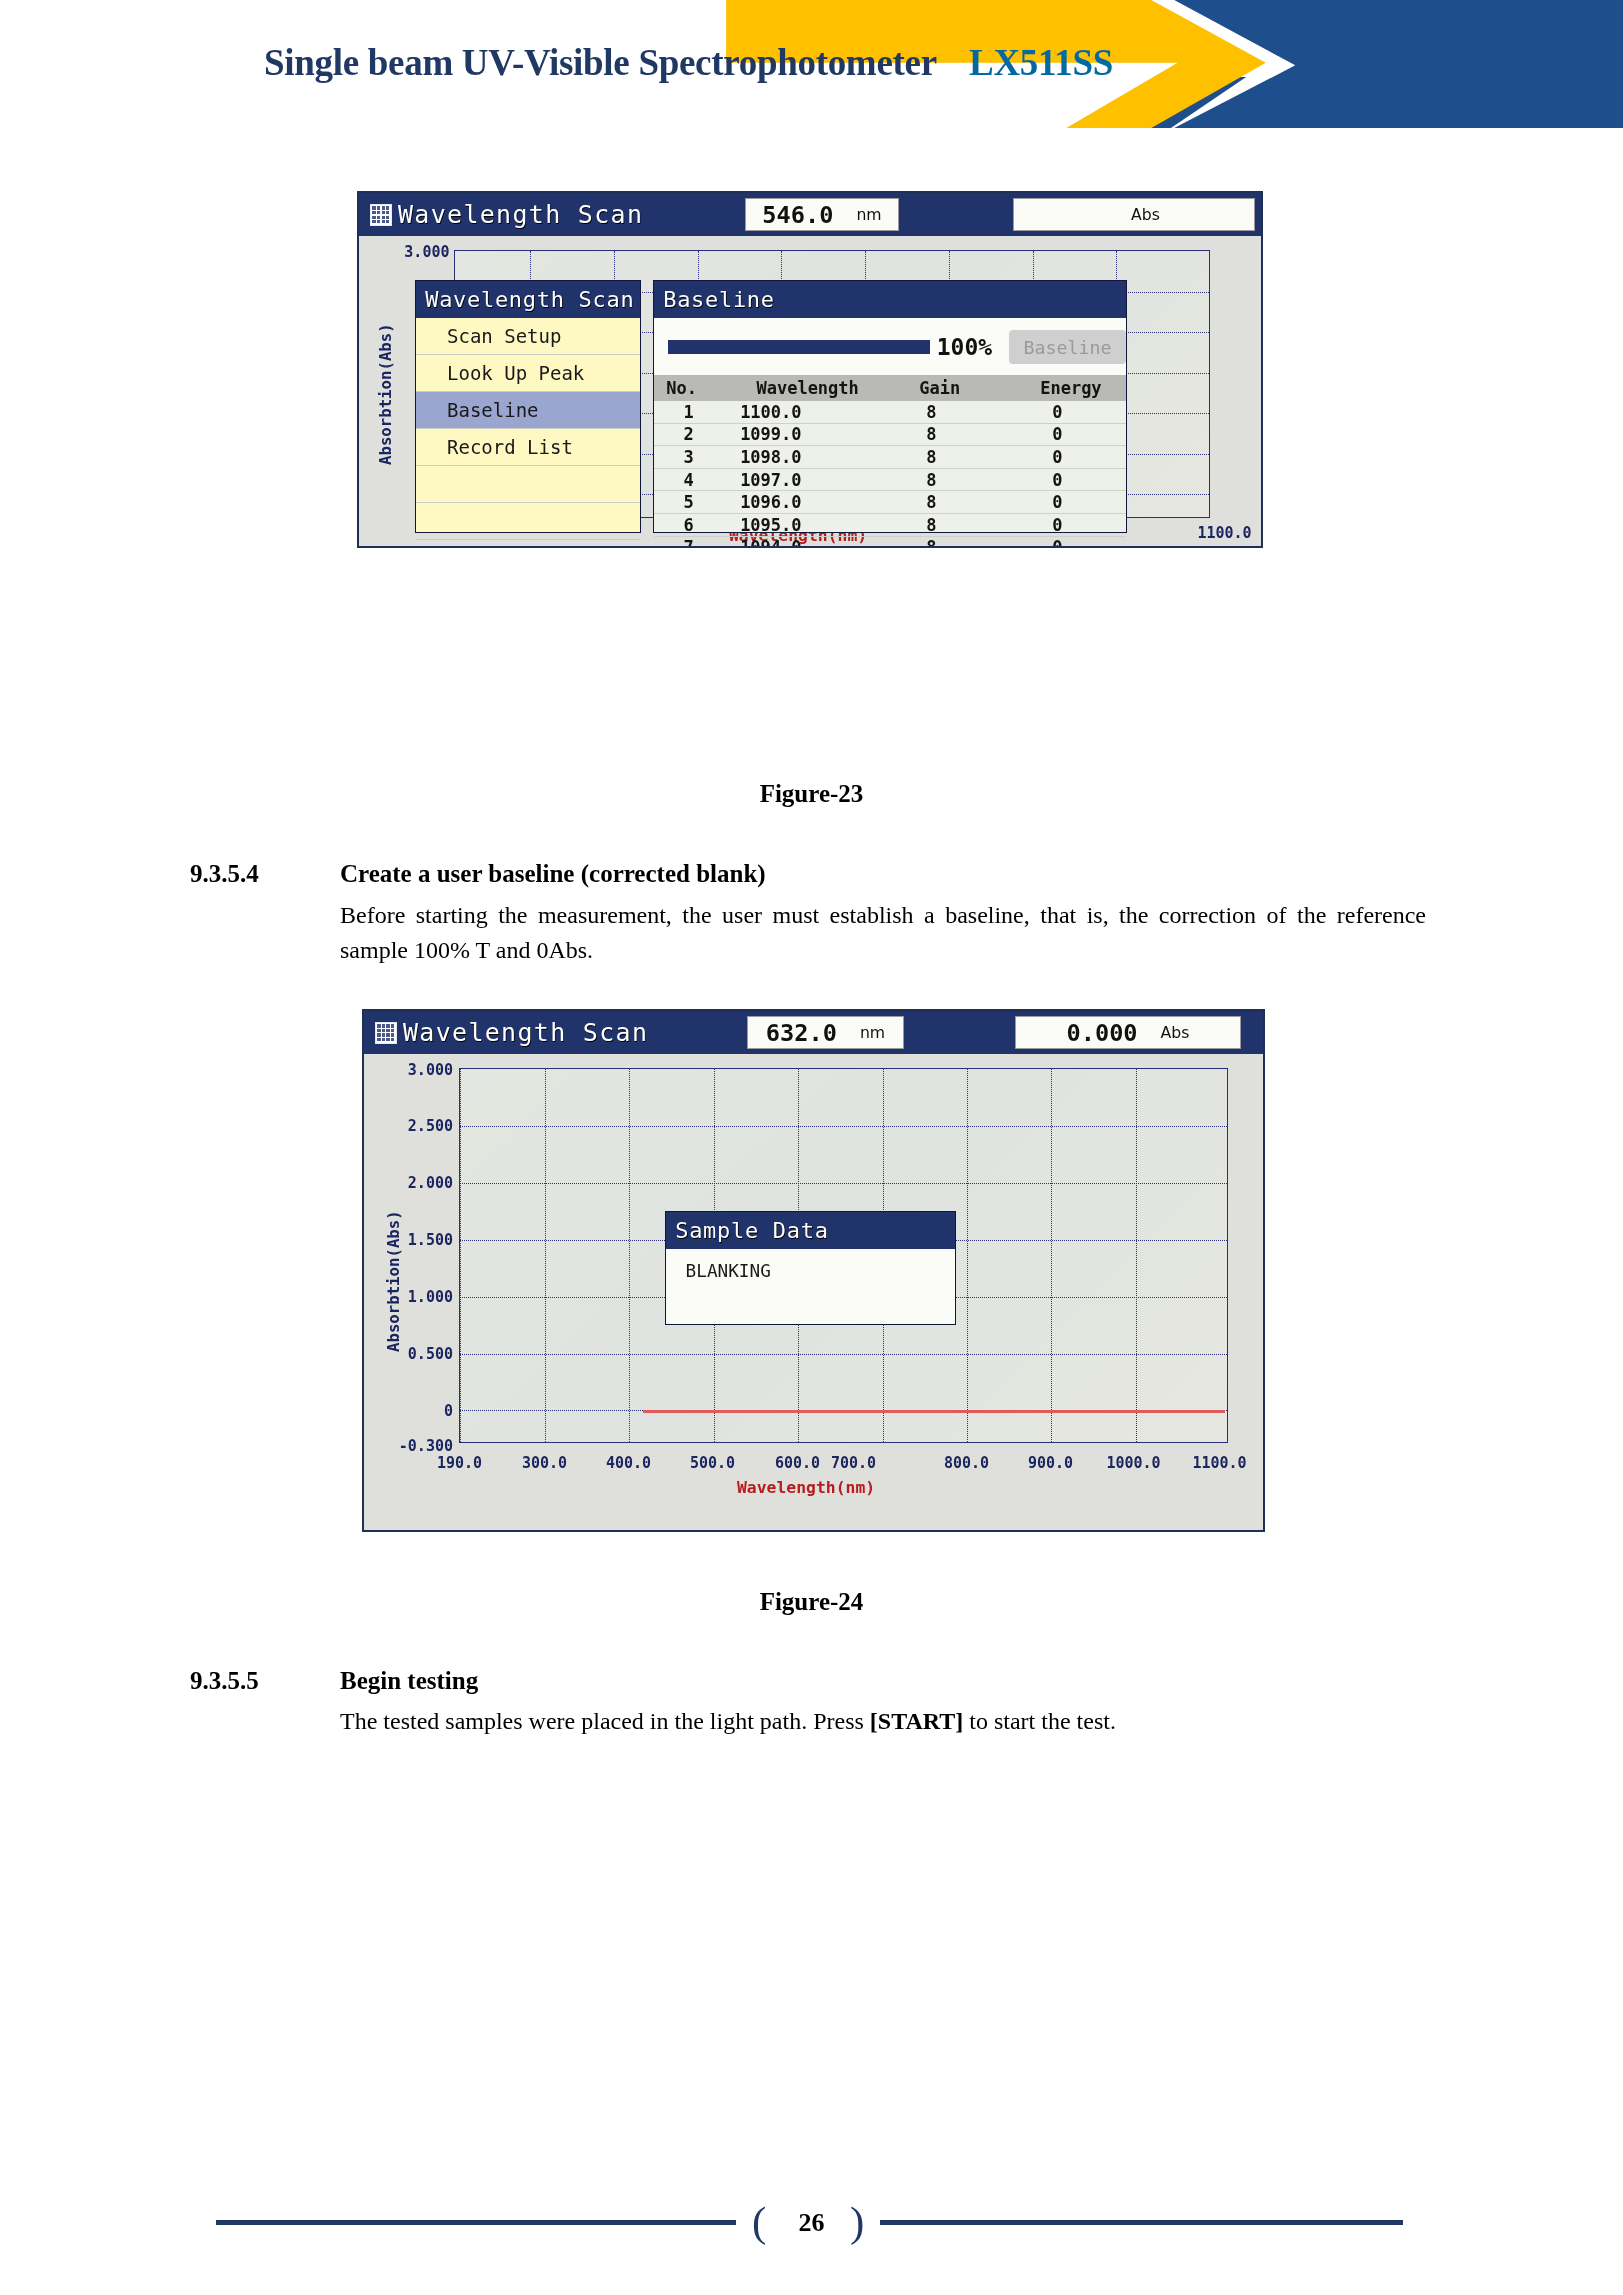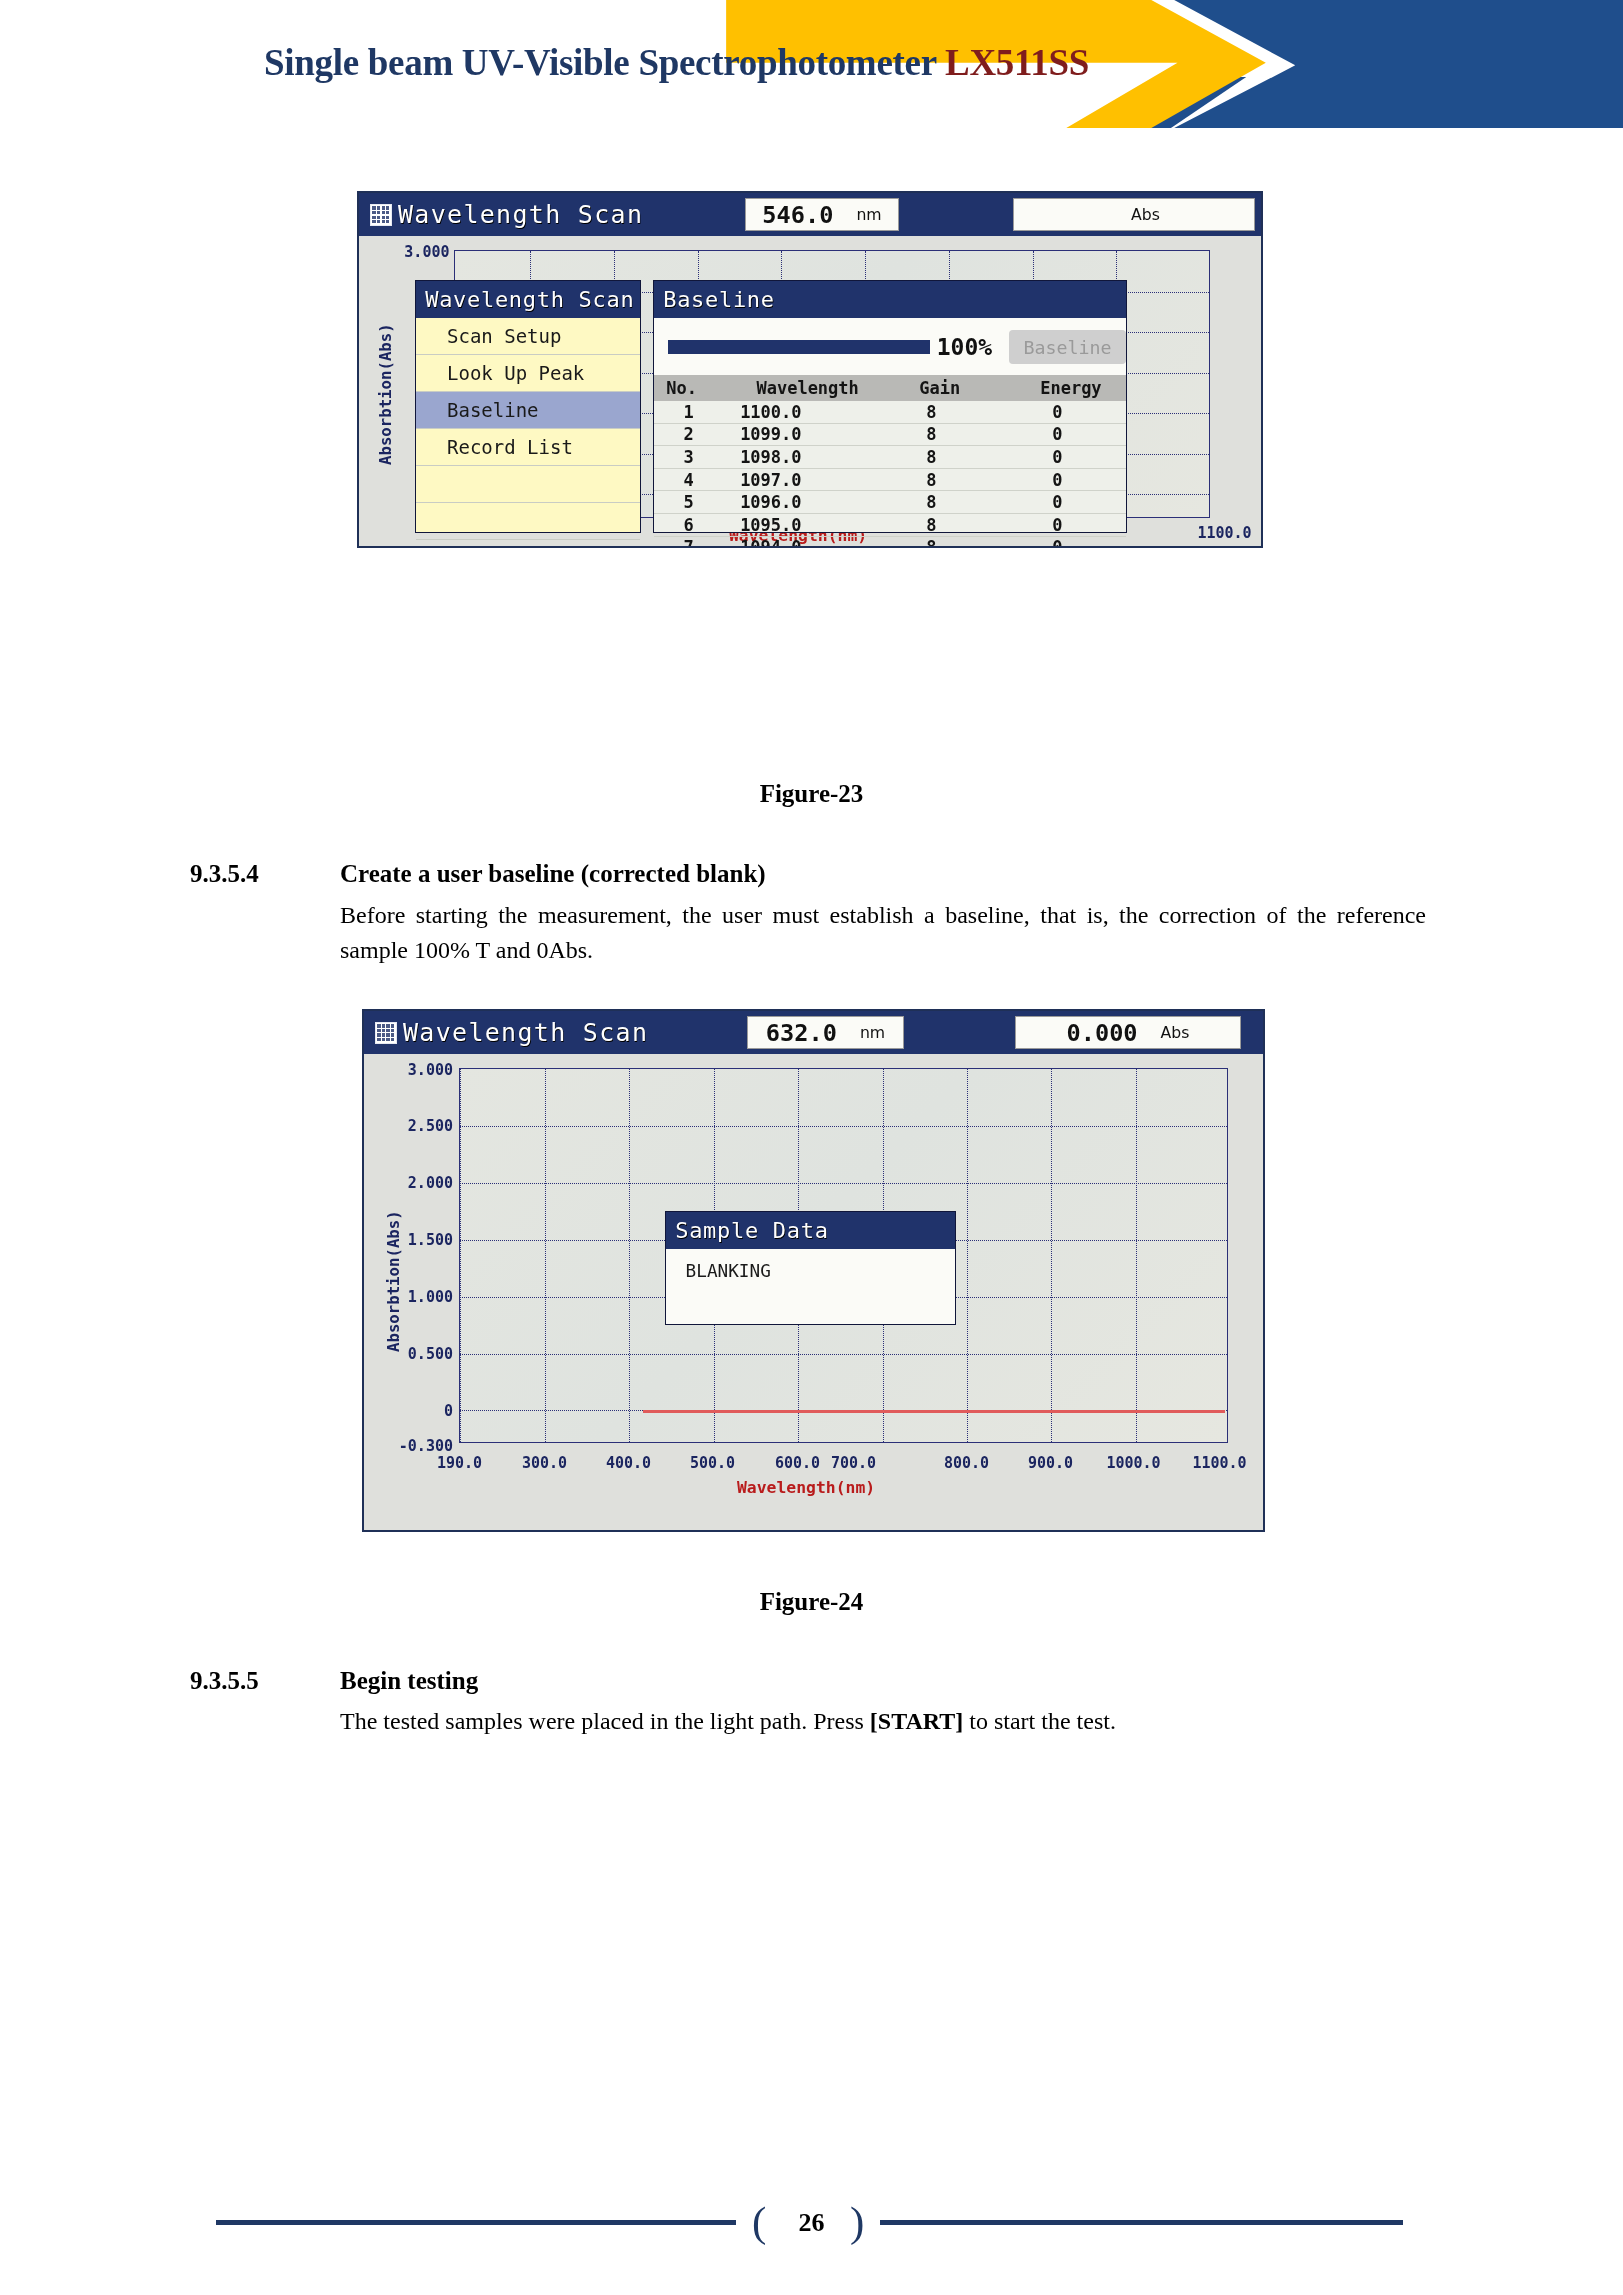--- a/index.html
+++ b/index.html
@@ -35,21 +35,22 @@
     top: 41px;
     font-family: "Liberation Serif", "DejaVu Serif", serif;
     font-size: 37px;
     font-weight: bold;
     letter-spacing: -0.3px;
     white-space: nowrap;
     color: #1f3864;
     z-index: 5;
   }
   .header-title .model {
-    color: #7f1d1d;
+    color: #0369a1;
+    margin-left: 24px;
   }
 
   
   .figure-frame {
     position: absolute;
     box-sizing: border-box;
     border: 2.6px solid #1f3057;
     background: #dfe0dc;
     overflow: hidden;
   }

